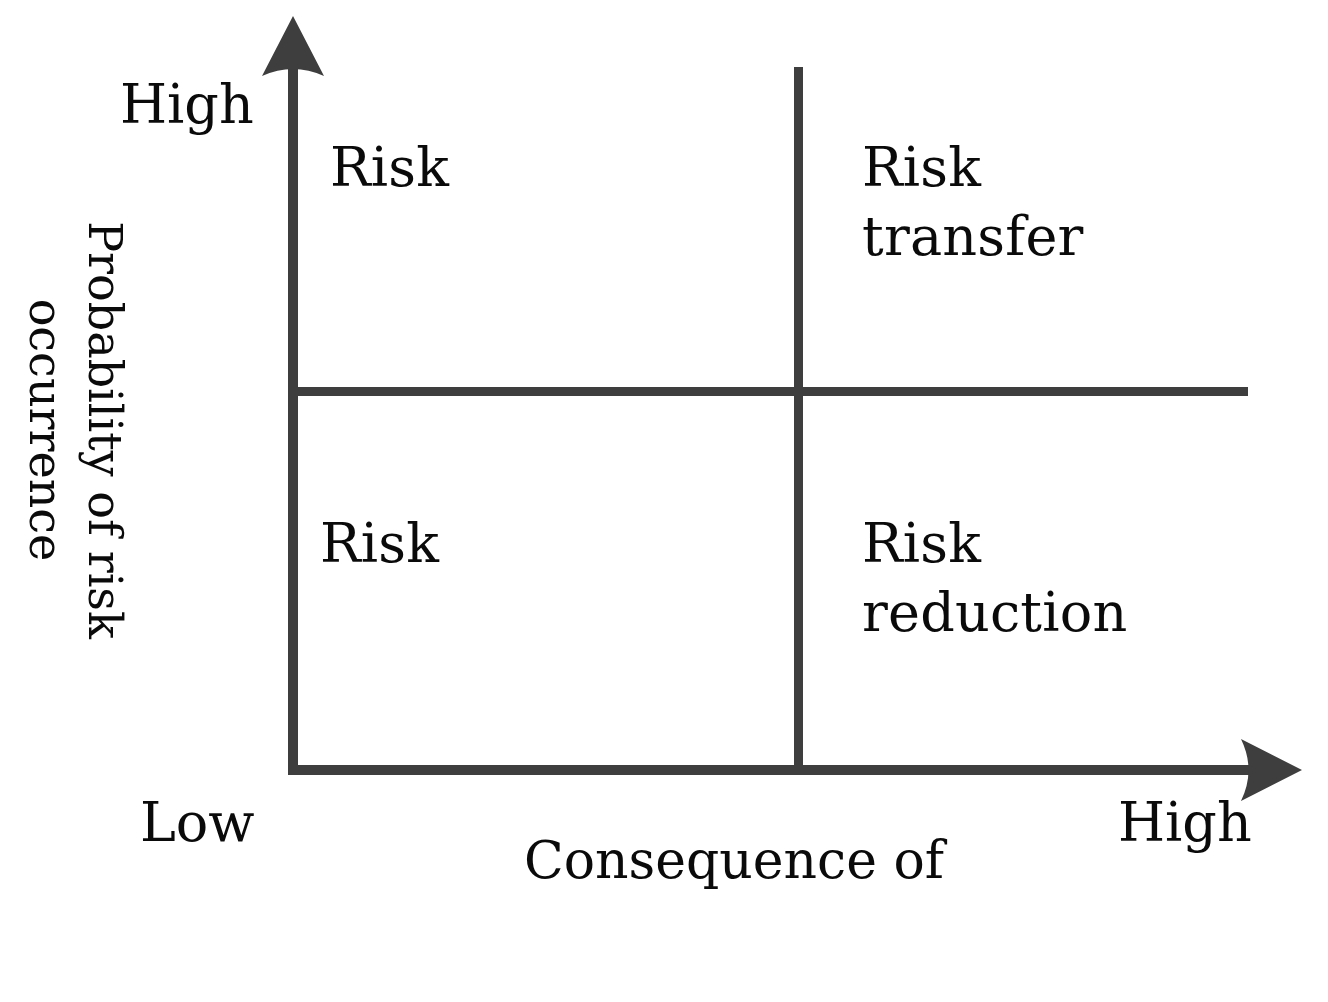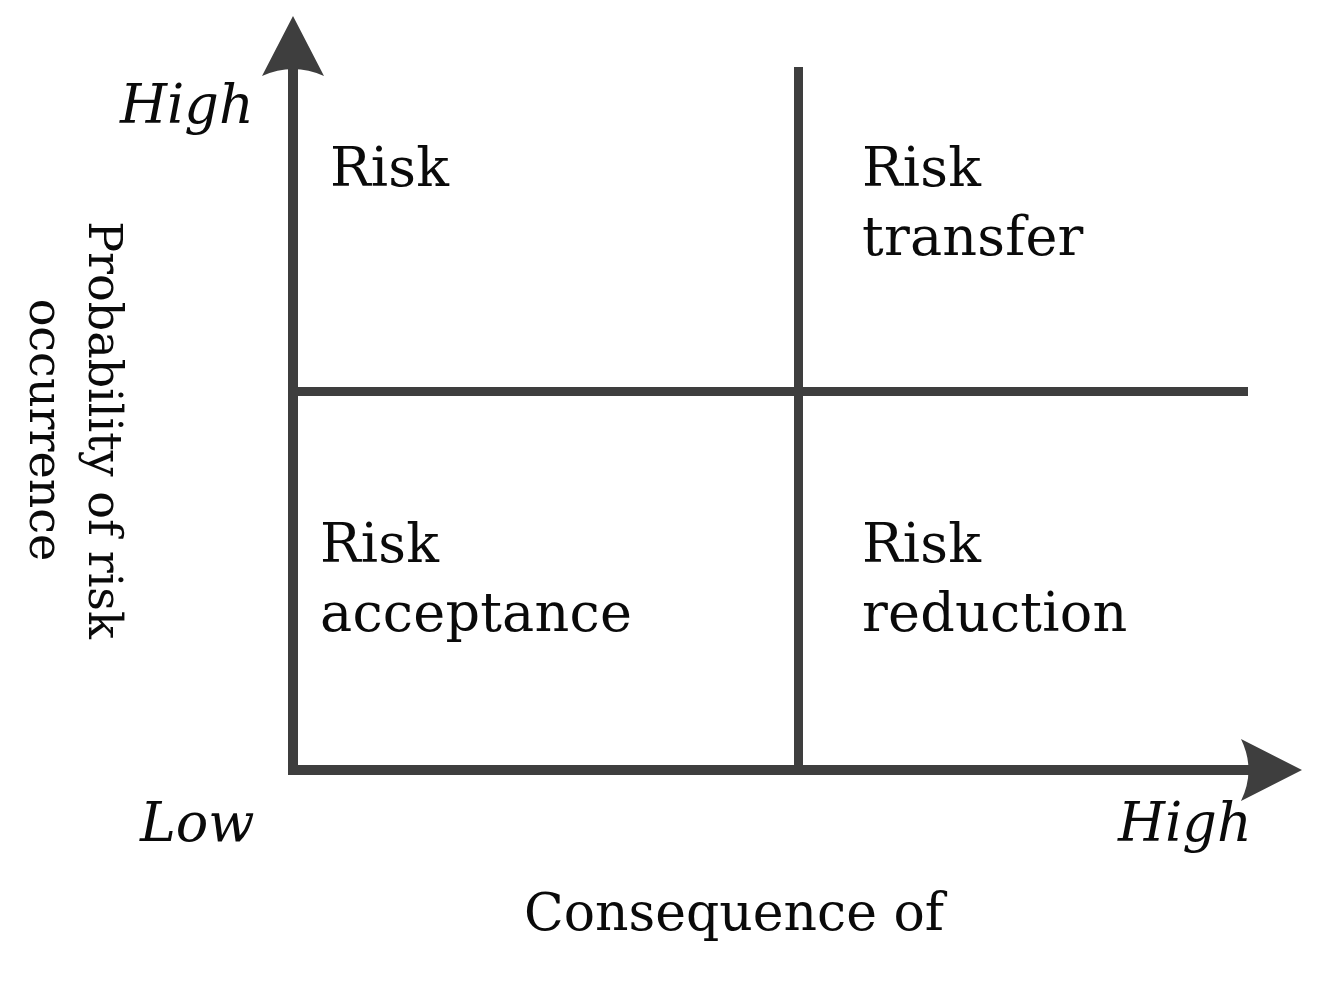--- a/index.html
+++ b/index.html
@@ -86,21 +86,20 @@
 
   .quadrant .line { display: block; white-space: nowrap; }
 
   
   .scale-label {
     position: absolute;
     font-size: 54px;
     line-height: 1;
     color: #0a0a0a;
     white-space: nowrap;
-    font-style: italic;
   }
   .label-y-high { left: 120px;  top: 78px; }
   .label-x-low  { left: 140px;  top: 796px; }
   .label-x-high { left: 1118px; top: 796px; }
 
   
   .axis-title-y {
     position: absolute;
     left: 14px;
     top: 180px;
@@ -122,21 +121,21 @@
     justify-content: flex-start;
     font-size: 46px;
     line-height: 1.28;
     color: #0a0a0a;
   }
   .axis-title-y .rot .line { white-space: nowrap; display: block; }
 
   .axis-title-x {
     position: absolute;
     left: 414px;
-    top: 880px;
+    top: 828px;
     width: 640px;
     text-align: center;
     font-size: 52px;
     line-height: 1.26;
     color: #0a0a0a;
   }
   .axis-title-x .line { display: block; white-space: nowrap; }
 </style>
 </head>
 <body>
@@ -166,21 +165,20 @@
     <span class="line">Risk</span>
   </div>
 
   <div class="quadrant q-top-right">
     <span class="line">Risk</span>
     <span class="line">transfer</span>
   </div>
 
   <div class="quadrant q-bottom-left">
     <span class="line">Risk</span>
-    <span class="line">acceptance</span>
   </div>
 
   <div class="quadrant q-bottom-right">
     <span class="line">Risk</span>
     <span class="line">reduction</span>
   </div>
 
   <div class="scale-label label-y-high">High</div>
   <div class="scale-label label-x-low">Low</div>
   <div class="scale-label label-x-high">High</div>

